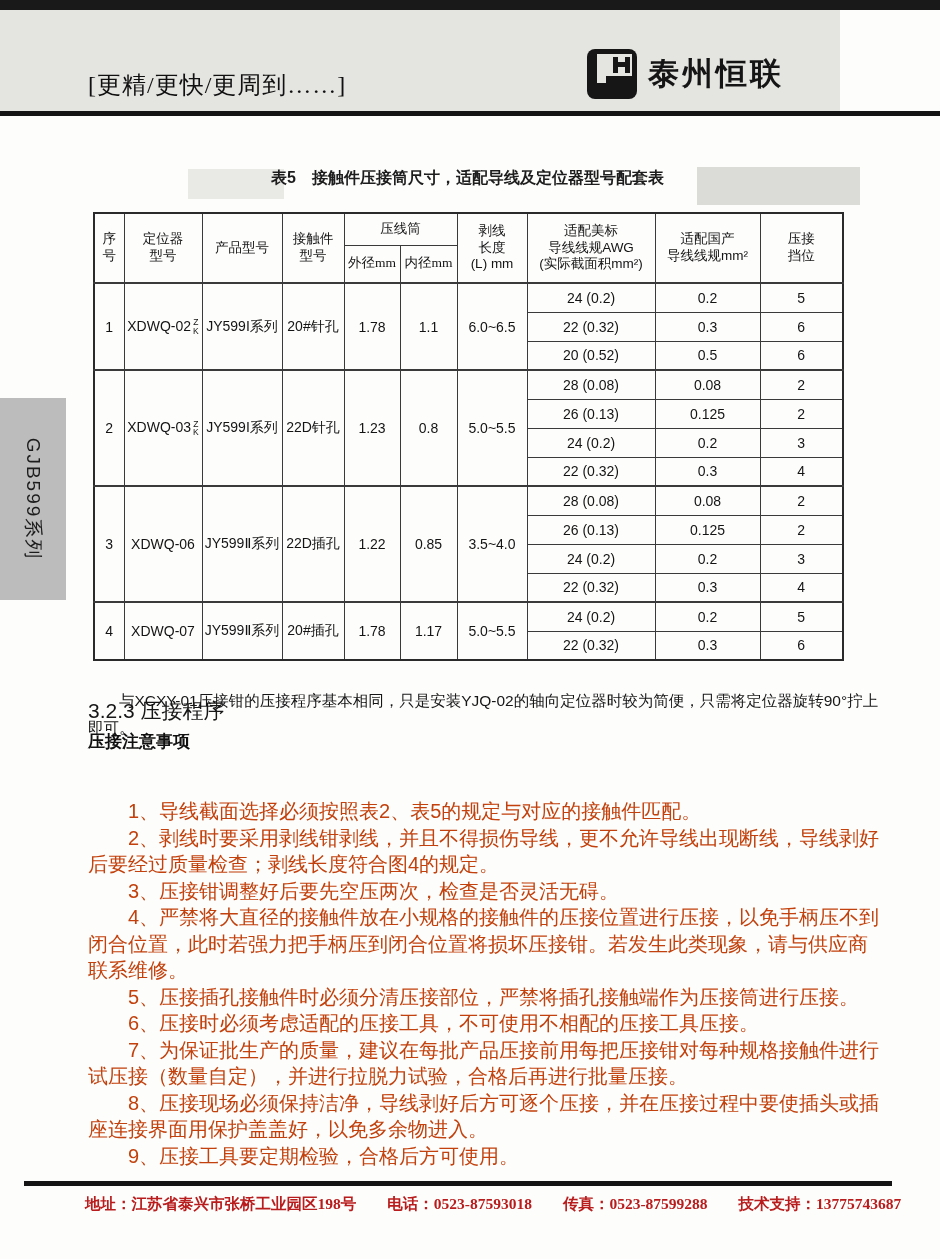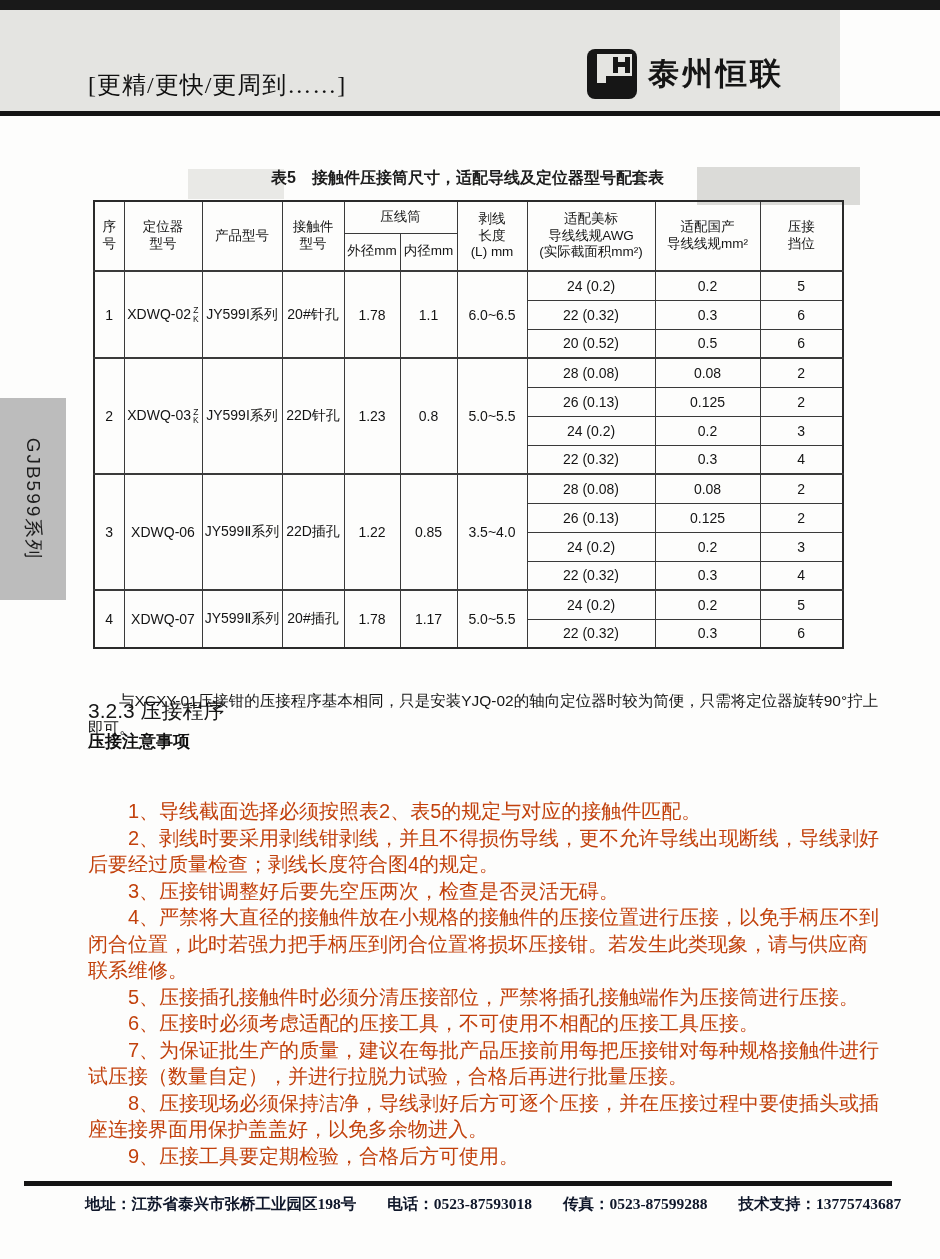--- a/index.html
+++ b/index.html
@@ -31,31 +31,31 @@
   .side-tab span {
     transform:rotate(90deg); white-space:nowrap;
     font-size:19px; letter-spacing:2px; color:#1c1c1c;
   }
   
   .table-title {
     position:absolute; left:93px; top:168px; width:749px; text-align:center;
     font-size:16px; font-weight:600; color:#1d1d1d; z-index:2;
   }
   table.spec {
-    position:absolute; left:93px; top:200px; width:749px;
+    position:absolute; left:93px; top:212px; width:749px;
     border-collapse:collapse; table-layout:fixed; z-index:2;
     background:transparent;
   }
   table.spec th, table.spec td {
     border:1px solid #3a3a3a; text-align:center; vertical-align:middle;
     font-weight:normal; color:#141414; padding:0 2px;
   }
   table.spec { border:2px solid #2a2a2a; }
   table.spec thead tr:first-child th { height:32px; }
-  table.spec thead tr:last-child th { height:38px; }
+  table.spec thead tr:last-child th { height:38px;font-family:Liberation Serif, serif; }
   table.spec thead th { font-size:13.5px; white-space:pre-line; line-height:1.25; border-bottom-width:2px; }
   table.spec thead tr:first-child th[colspan] { border-bottom-width:1px; }
   table.spec tbody td { height:29px; font-size:14px; }
   table.spec tbody tr.group-start td { border-top-width:2px; }
   .supsub { display:inline-flex; flex-direction:column; vertical-align:middle; margin-left:2px; }
   .supsub i { font-style:normal; font-size:8.5px; line-height:8.5px; }
   
   .sec-heading { position:absolute; left:88px; top:697px; font-size:21px; color:#161616; }
   .sec-body {
     position:absolute; left:88px; top:687px; width:792px;
@@ -63,21 +63,21 @@
   }
   .notes-heading { position:absolute; left:88px; top:730px; font-size:17px; font-weight:bold; color:#101010; }
   .notes { position:absolute; left:88px; top:798px; width:794px; }
   .notes p { font-size:20px; line-height:26.5px; text-indent:2em; color:#c2410c; }
   
   .footer-rule { position:absolute; left:24px; top:1181px; width:868px; height:5px; background:#141414; }
   .footer {
     position:absolute; left:85px; top:1194px; width:830px;
     display:flex; gap:31px; align-items:baseline;
     font-family:"Liberation Serif","DejaVu Serif",serif;
-    font-size:15.5px; font-weight:bold; color:#0f172a; white-space:nowrap;
+    font-size:15.5px; font-weight:bold; color:#b91c1c; white-space:nowrap;
   }
 </style>
 </head>
 <body>
 
 <div class="page">
 
   <div class="top-bar"></div>
 
   <div class="header-band">

